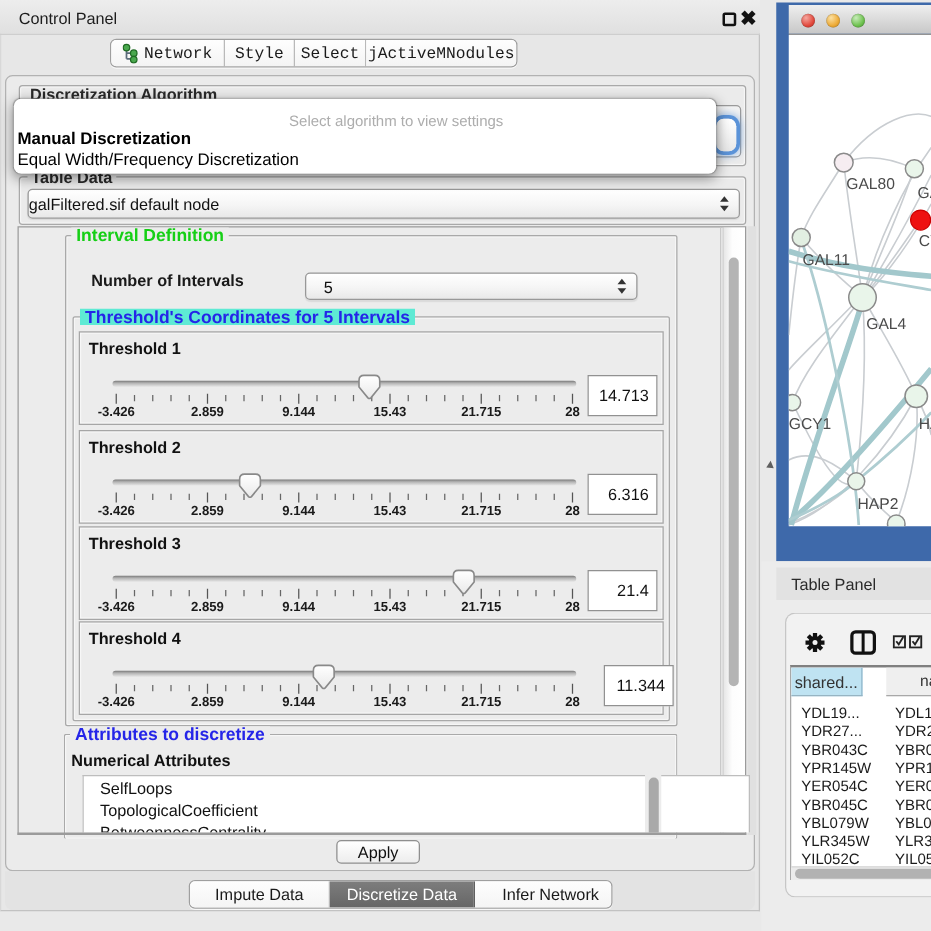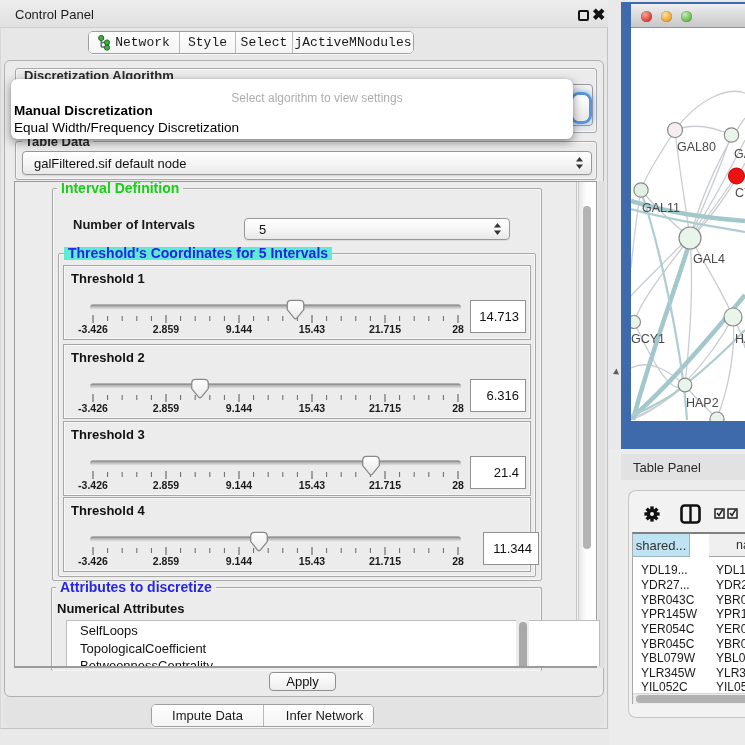--- a/index.html
+++ b/index.html
@@ -47,21 +47,21 @@
 
 <div class="grp" style="left:15px;top:68px;width:582px;height:65px;border-radius:3px;"></div>
 <div class="abs b" style="left:24px;top:68px;font-size:13px;color:#2a2a2a;">Discretization Algorithm</div>
 <div class="abs" style="left:25px;top:84px;width:568px;height:42px;border:1px solid #9a9a9a;border-radius:4px;background:#f2f2f2;"></div>
 <div class="abs" style="left:573px;top:95px;width:16px;height:26px;border-radius:6px;
 background:linear-gradient(#fff,#e8e8e8);box-shadow:0 0 0 3px #5b93d8,0 0 6px 4px rgba(91,147,216,.55);"></div>
 
 <div class="grp" style="left:15px;top:141px;width:582px;height:39px;border-radius:3px;"></div>
 <div class="abs b" style="left:22px;top:134px;font-size:13px;color:#2a2a2a;background:#ebebeb;padding:0 3px;">Table Data</div>
 <div class="combo" style="left:22px;top:151px;width:570px;height:24px;">
- <span style="margin-left:11px;">galFiltered.sif default node</span>
+ <span style="">galFiltered.sif default node</span>
  <svg width="9" height="14" viewBox="0 0 9 14" style="position:absolute;right:7px;">
   <path d="M4.5 1 L8 5.4 H1 Z" fill="#333"></path>
       <path d="M4.5 13 L1 8.6 H8 Z" fill="#333"></path>
     </svg>
 </div>
 
 <div class="abs" style="left:14px;top:181px;width:583px;height:487px;border:1px solid #9b9b9b;background:#ececec;"></div>
 <div class="abs" style="left:576px;top:182px;width:1px;height:485px;background:#c9c9c9;"></div>
 <div class="abs" style="left:578px;top:182px;width:18px;height:485px;background:linear-gradient(90deg,#e6e6e6,#fdfdfd 40%,#fff);border-left:1px solid #d0d0d0;"></div>
 <div class="abs" style="left:583px;top:206px;width:8px;height:343px;background:#b4b4b4;border-radius:4px;"></div>
@@ -284,20 +284,21 @@
 <div class="abs" style="left:66px;top:620px;width:534px;height:46px;background:#fff;border:1px solid #bdbdbd;border-bottom:none;overflow:hidden;">
  <div style="font-size:13px;color:#111;padding-left:13px;line-height:17.5px;padding-top:1px;">SelfLoops<br>TopologicalCoefficient<br>BetweennessCentrality</div>
 </div>
 <div class="abs" style="left:516px;top:620px;width:13px;height:46px;background:#ececec;"></div>
 <div class="abs" style="left:519px;top:622px;width:8px;height:44px;background:#a9a9a9;border-radius:4px 4px 0 0;"></div>
 <div class="abs" style="left:14px;top:666px;width:583px;height:2px;background:#9b9b9b;"></div>
 <div class="abs" style="left:269px;top:672px;width:67px;height:19px;border:1px solid #8f8f8f;border-radius:4px;background:linear-gradient(#fff,#ededed);font-size:13px;color:#111;text-align:center;line-height:17px;">Apply</div>
 <div class="abs" style="left:4px;top:697px;width:600px;height:31px;background:#e3e3e3;border-radius:0 0 6px 6px;"></div>
 <div class="seg" style="left:151px;top:704px;height:23px;">
  <div class="t" style="width:112px;">Impute Data</div>
+ <div class="t sel" style="width:116px;">Discretize Data</div>
  <div class="t" style="width:109px;padding-left:12px;">Infer Network</div>
 </div>
 
 <div class="abs" style="left:11px;top:79px;width:562px;height:60px;background:#fff;border-radius:6px;
 box-shadow:0 3px 10px rgba(0,0,0,.45),0 0 1px rgba(0,0,0,.3);"></div>
 <div class="abs" style="left:61px;top:79px;width:512px;text-align:center;">
  <span style="font-size:12px;color:#adadad;position:relative;top:9px;">Select algorithm to view settings</span></div>
 <div class="abs b" style="left:14px;top:103px;font-size:13.5px;color:#000;">Manual Discretization</div>
 <div class="abs" style="left:14px;top:120px;font-size:13.5px;color:#000;">Equal Width/Frequency Discretization</div>
 <svg class="abs" style="left:611px;top:365px;" width="10" height="12" viewBox="0 0 10 12">

